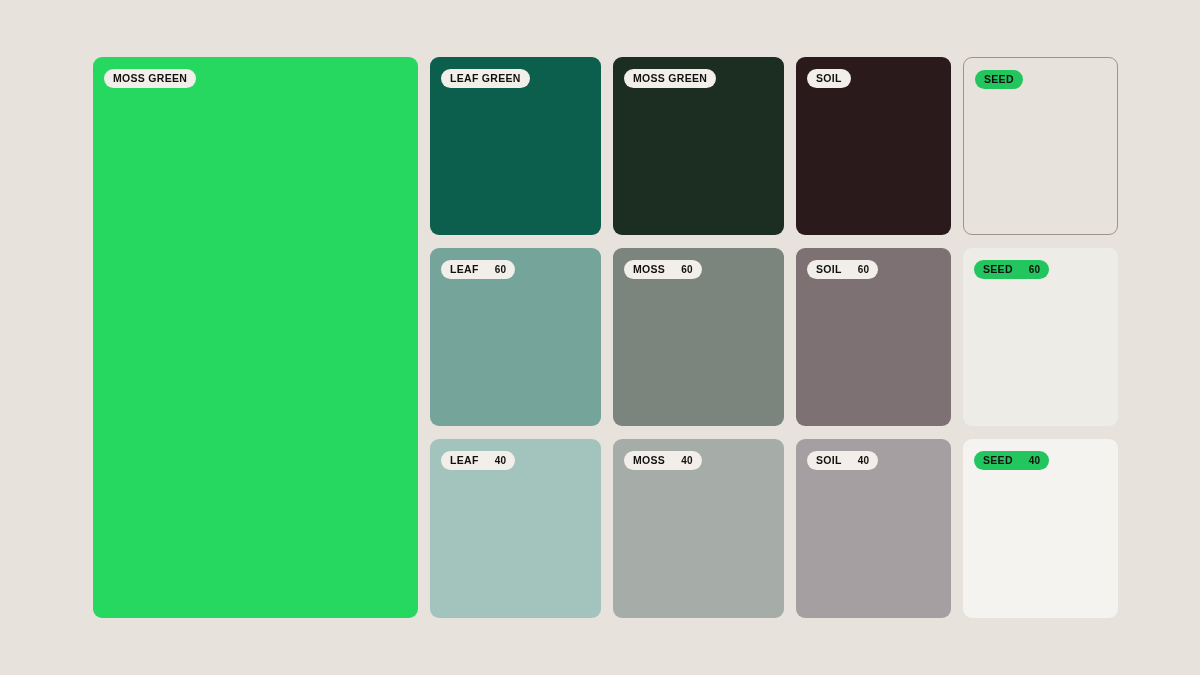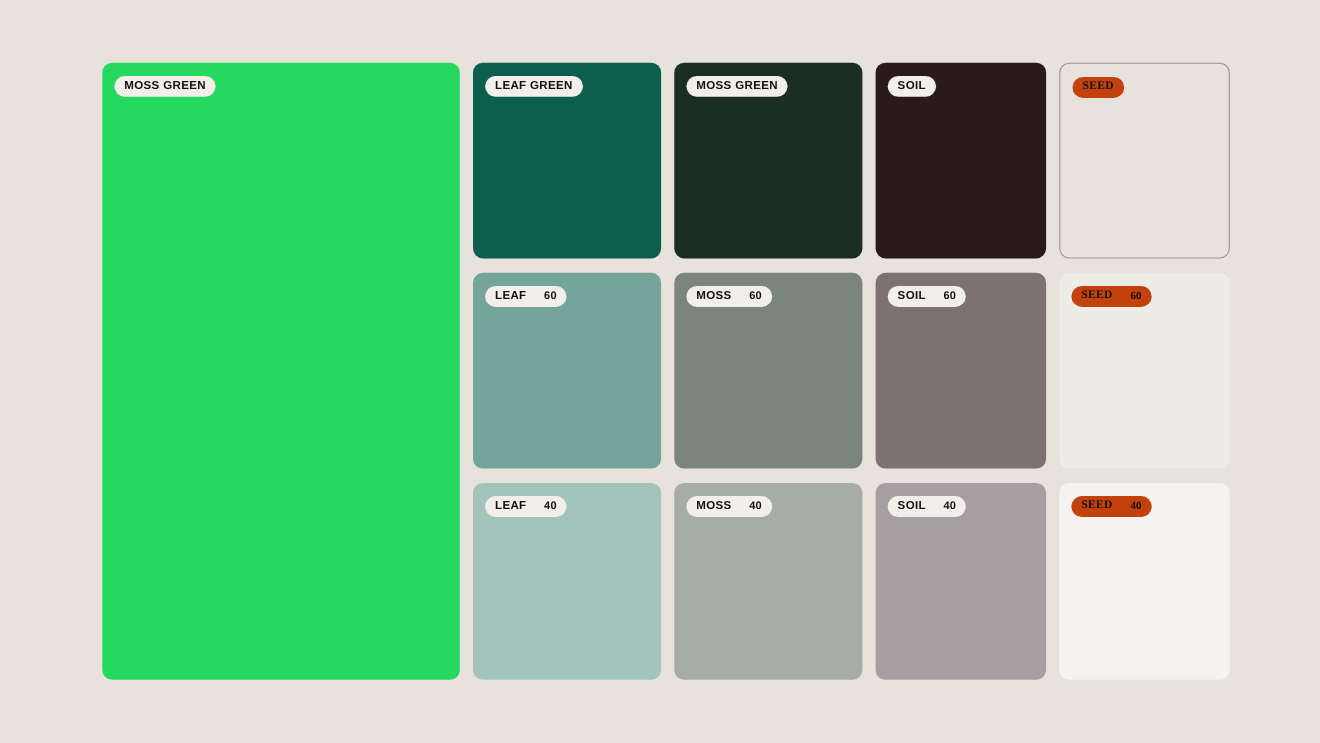--- a/index.html
+++ b/index.html
@@ -57,22 +57,21 @@
     color: #12100f;
     font-family: "Liberation Sans", sans-serif;
     font-size: 10.5px;
     font-weight: bold;
     letter-spacing: 0.3px;
     white-space: nowrap;
     line-height: 1;
   }
 
   .pill.muted {
-    background: #c2410c;
-    font-family: Liberation Serif, serif;
+    background: #22c55e;
   }
 
   .pill .tint-num {
     font-size: 10px;
     margin-left: 16px;
     letter-spacing: 0.2px;
   }
 </style>
 </head>
 <body style="background: rgb(231, 226, 220);">

